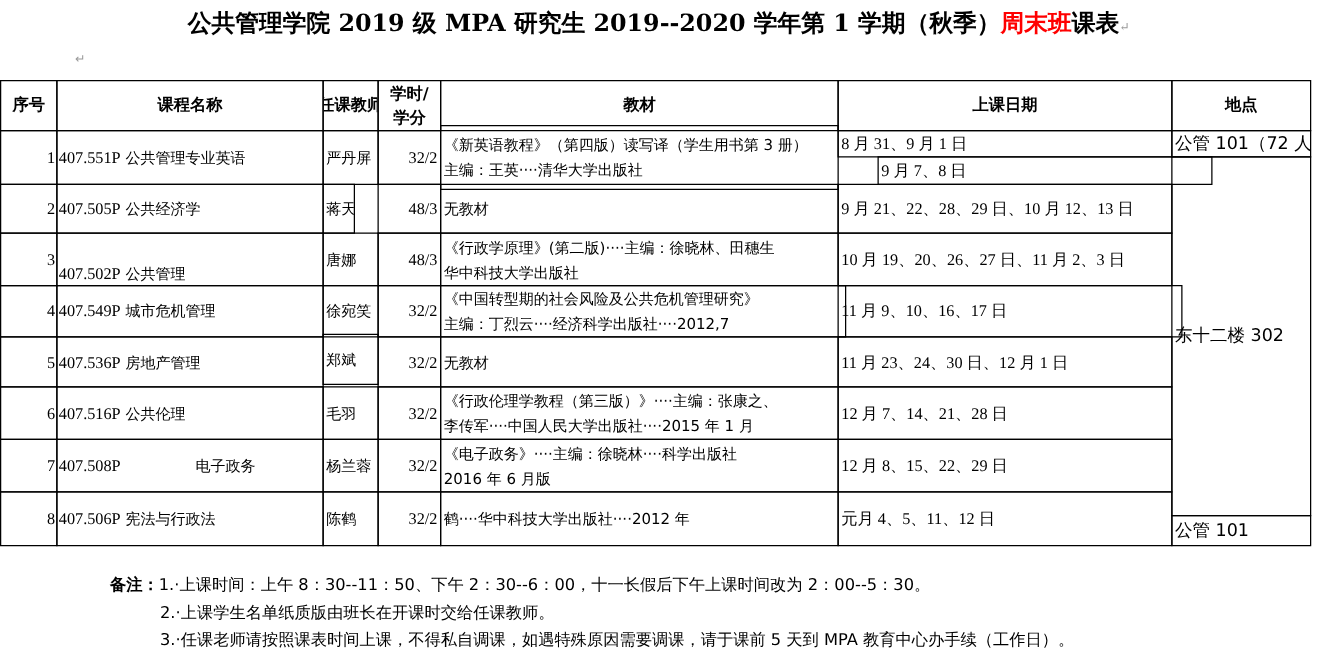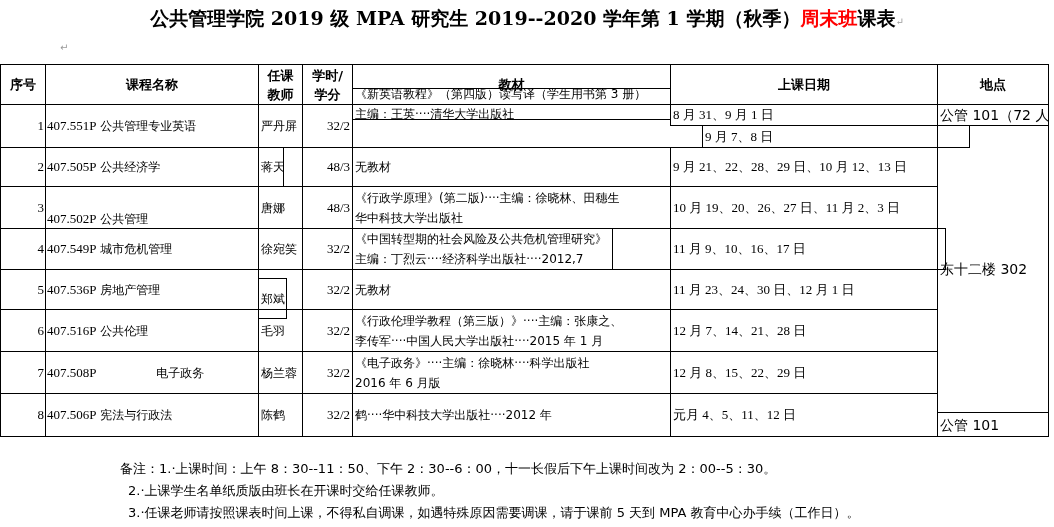--- a/index.html
+++ b/index.html
@@ -21,41 +21,41 @@
   .hdr { font-weight: bold; justify-content: center; text-align: center; font-size: 13px; }
   .num { justify-content: flex-end; padding-right: 1px; font-family: "Liberation Serif", serif; font-size: 13px; }
   .code { padding-left: 1px; }
   .code .c { font-family: "Liberation Serif", serif; font-size: 13px; }
   .teacher { padding-left: 2px; }
   .hours { justify-content: flex-end; padding-right: 2px; font-family: "Liberation Serif", serif; font-size: 13px; }
   .book { padding-left: 2px; flex-direction: column; align-items: flex-start; justify-content: center; font-size: 12px; line-height: 20px; }
   .date { padding-left: 2px; font-family: "Liberation Serif", "DejaVu Sans", serif; font-size: 13px; }
   .loc { padding-left: 2px; font-size: 14px; }
   .notes { position: absolute; left: 88px; top: 458px; font-size: 13px; line-height: 22px; }
-  .notes .lbl { font-weight: normal; margin-left: 32px; }
+  .notes .lbl { font-weight: bold; }
   .notes .row { display: flex; white-space: nowrap; }
   .notes .indent { width: 40px; }
 </style>
 </head>
 <body>
 
 <div class="title">
   <span>公共管理学院 2019 级 MPA 研究生 2019--2020 学年第 1 学期（秋季）</span><span class="red">周末班</span><span>课表</span><span class="pm">↵</span>
 </div>
 <div class="pilcrow-line pm">↵</div>
 
 <div class="grid">
 
   <div class="cell hdr" style="left:0;top:64px;width:46px;height:41px;">
       <span>序号</span>
     </div>
   <div class="cell hdr" style="left:45px;top:64px;width:214px;height:41px;">
       <span>课程名称</span>
     </div>
-  <div class="cell hdr" style="left:258px;top:64px;width:45px;height:41px;flex-direction:column;line-height:19px;">
+  <div class="cell hdr" style="left:258px;top:64px;width:45px;height:41px;flex-direction:row;line-height:19px;">
       <span>任课</span>
       <span>教师</span>
     </div>
   <div class="cell hdr" style="left:302px;top:64px;width:51px;height:41px;flex-direction:column;line-height:19px;">
       <span>学时/</span>
       <span>学分</span>
     </div>
   <div class="cell hdr" style="left:352px;top:64px;width:319px;height:41px;">
       <span>教材</span>
     </div>
@@ -63,21 +63,21 @@
       <span>上课日期</span>
     </div>
   <div class="cell hdr" style="left:937px;top:64px;width:112px;height:41px;">
       <span>地点</span>
     </div>
 
   <div class="cell num" style="left:0;top:104px;width:46px;height:44px;">1</div>
   <div class="cell code" style="left:45px;top:104px;width:214px;height:44px;"><span class="c">407.551P</span>&nbsp;<span>公共管理专业英语</span></div>
   <div class="cell teacher" style="left:258px;top:104px;width:45px;height:44px;">严丹屏</div>
   <div class="cell hours" style="left:302px;top:104px;width:51px;height:44px;">32/2</div>
-  <div class="cell book" style="left:352px;top:88px;width:319px;height:32px;">
+  <div class="cell book" style="left:352px;top:100px;width:319px;height:52px;">
       <span>《新英语教程》（第四版）读写译（学生用书第 3 册）</span>
       <span>主编：王英····清华大学出版社</span>
     </div>
   <div class="cell date" style="left:670px;top:104px;width:268px;height:22px;">8 月 31、9 月 1 日</div>
   <div class="cell date" style="left:670px;top:125px;width:268px;height:23px;margin-left:32px;">9 月 7、8 日</div>
 
   <div class="cell num" style="left:0;top:147px;width:46px;height:40px;">2</div>
   <div class="cell code" style="left:45px;top:147px;width:214px;height:40px;"><span class="c">407.505P</span>&nbsp;<span>公共经济学</span></div>
   <div class="cell teacher" style="left:258px;top:147px;width:26px;height:40px;">蒋天文</div>
   <div class="cell hours" style="left:302px;top:147px;width:51px;height:40px;">48/3</div>
@@ -93,29 +93,29 @@
   <div class="cell book" style="left:352px;top:186px;width:319px;height:43px;">
       <span>《行政学原理》(第二版)····主编：徐晓林、田穗生</span>
       <span>华中科技大学出版社</span>
     </div>
   <div class="cell date" style="left:670px;top:186px;width:268px;height:43px;">10 月 19、20、26、27 日、11 月 2、3 日</div>
 
   <div class="cell num" style="left:0;top:228px;width:46px;height:42px;">4</div>
   <div class="cell code" style="left:45px;top:228px;width:214px;height:42px;"><span class="c">407.549P</span>&nbsp;<span>城市危机管理</span></div>
   <div class="cell teacher" style="left:258px;top:228px;width:45px;height:42px;">徐宛笑</div>
   <div class="cell hours" style="left:302px;top:228px;width:51px;height:42px;">32/2</div>
-  <div class="cell book" style="left:352px;top:228px;width:261px;height:42px;">
+  <div class="cell book" style="left:352px;top:228px;width:325px;height:42px;">
       <span>《中国转型期的社会风险及公共危机管理研究》</span>
       <span>主编：丁烈云····经济科学出版社····2012,7</span>
     </div>
   <div class="cell date" style="left:670px;top:228px;width:276px;height:42px;">11 月 9、10、16、17 日</div>
 
   <div class="cell num" style="left:0;top:269px;width:46px;height:41px;">5</div>
   <div class="cell code" style="left:45px;top:269px;width:214px;height:41px;"><span class="c">407.536P</span>&nbsp;<span>房地产管理</span></div>
-  <div class="cell teacher" style="left:258px;top:278px;width:29px;height:41px;">郑斌</div>
+  <div class="cell teacher" style="left:258px;top:267px;width:45px;height:41px;">郑斌</div>
   <div class="cell hours" style="left:302px;top:269px;width:51px;height:41px;">32/2</div>
   <div class="cell book" style="left:352px;top:269px;width:319px;height:41px;">
       <span>无教材</span>
     </div>
   <div class="cell date" style="left:670px;top:269px;width:268px;height:41px;">11 月 23、24、30 日、12 月 1 日</div>
 
   <div class="cell num" style="left:0;top:309px;width:46px;height:43px;">6</div>
   <div class="cell code" style="left:45px;top:309px;width:214px;height:43px;"><span class="c">407.516P</span>&nbsp;<span>公共伦理</span></div>
   <div class="cell teacher" style="left:258px;top:309px;width:45px;height:43px;">毛羽</div>
   <div class="cell hours" style="left:302px;top:309px;width:51px;height:43px;">32/2</div>

